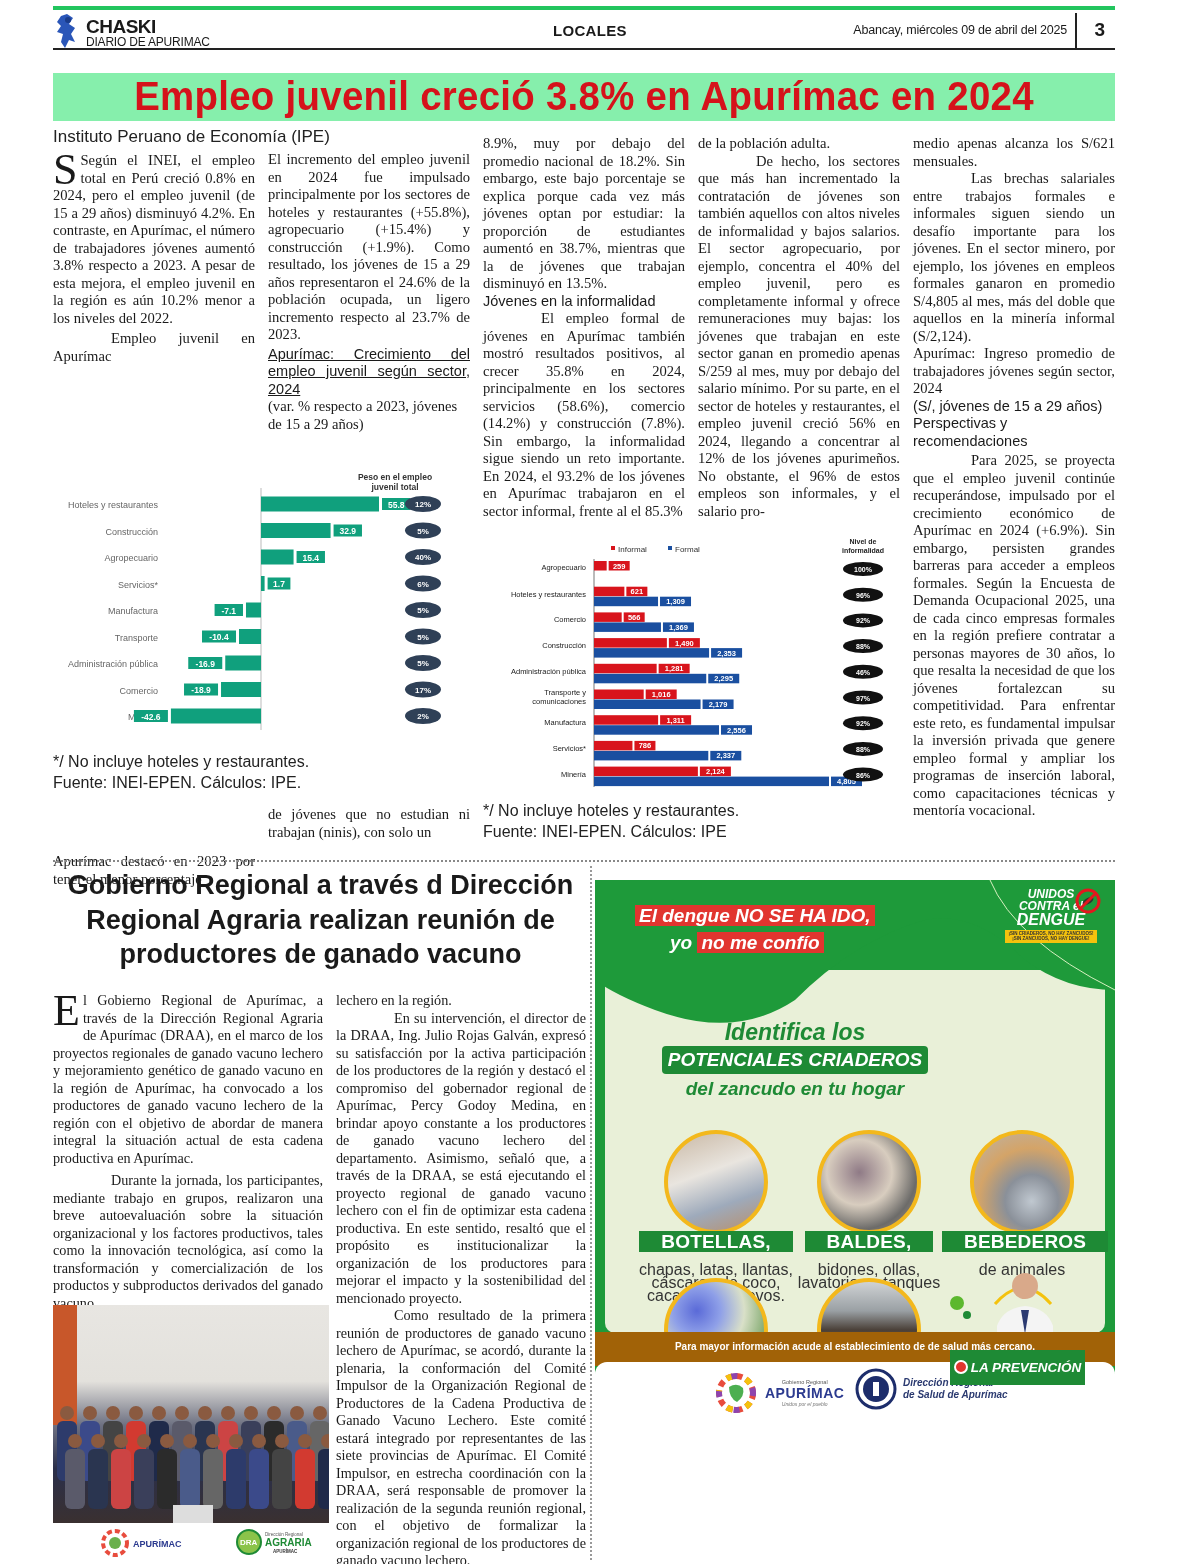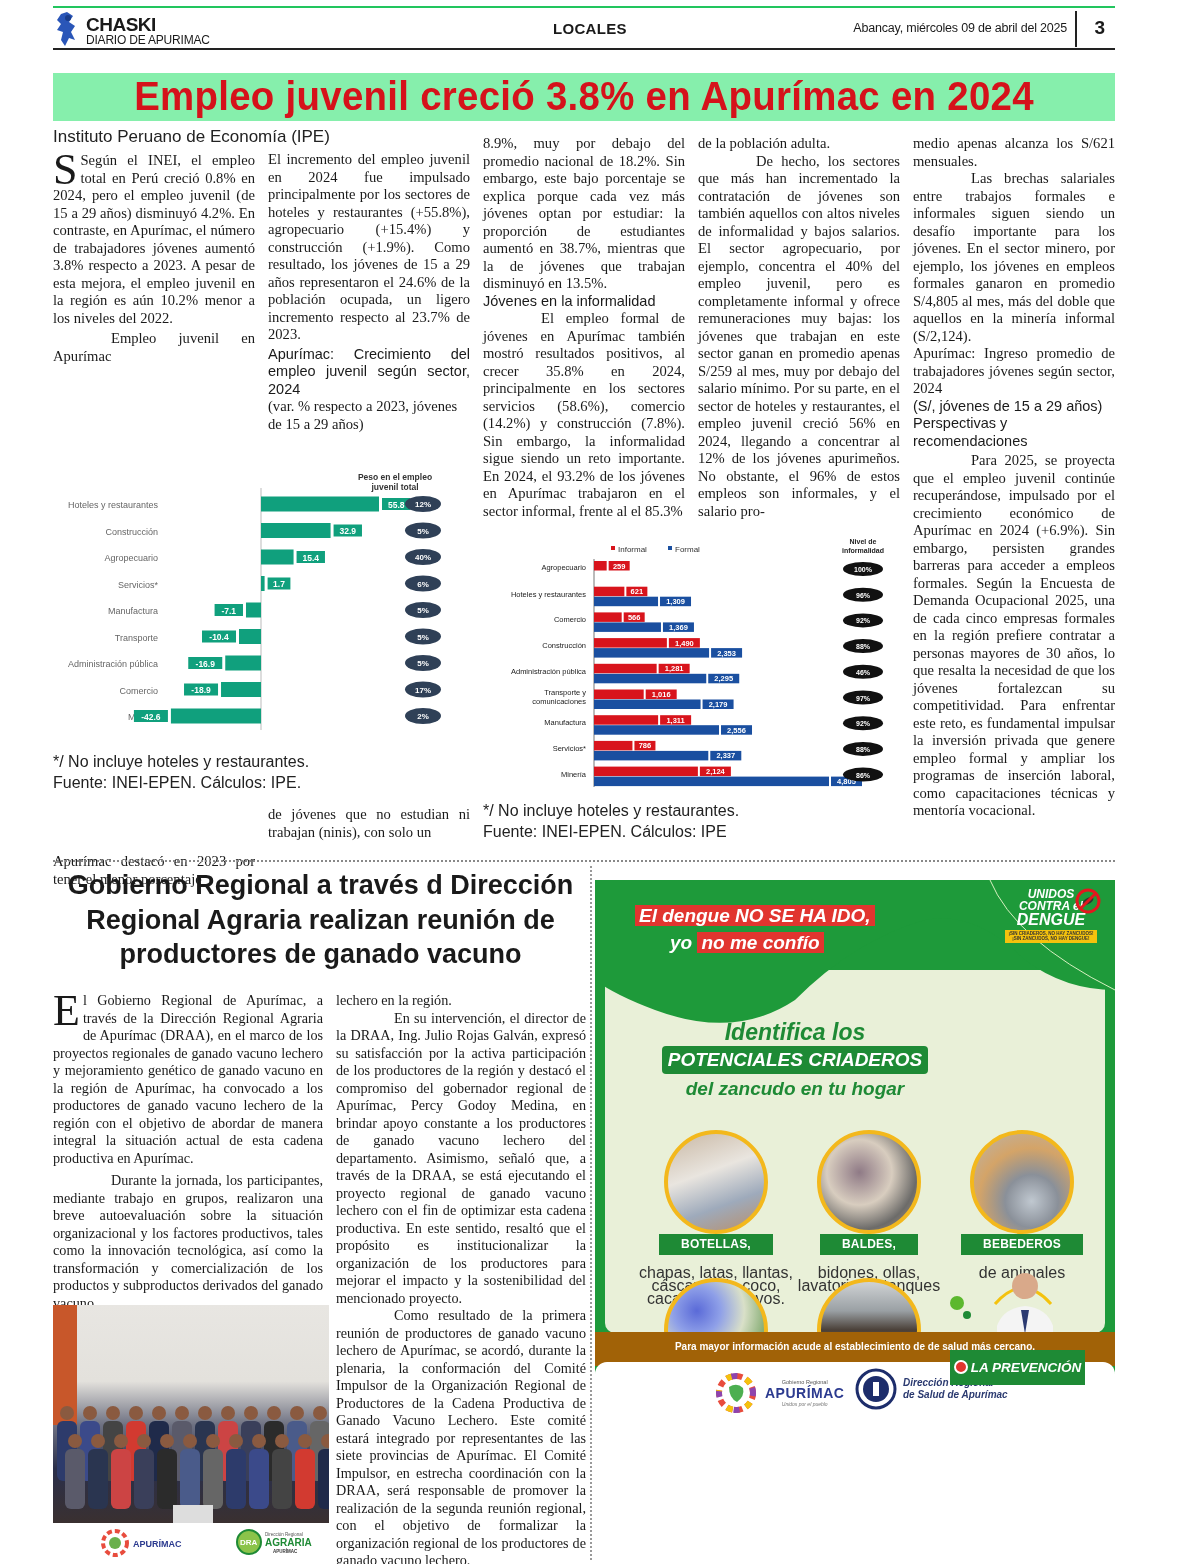--- a/index.html
+++ b/index.html
@@ -1,21 +1,21 @@
 <!DOCTYPE html>
 <html><head>
 <meta charset="utf-8">
 <style>
   * { box-sizing: border-box; margin: 0; padding: 0; }
   html, body { width: 1200px; height: 1564px; background: #ffffff; overflow: hidden; }
   body { position: relative; font-family: "Liberation Serif", serif; color: #1a1a1a; }
 
   
   .masthead { position: absolute; left: 53px; top: 6px; width: 1062px; height: 44px;
-    border-top: 2px solid #22c55e; border-bottom: 2px solid #222; }
+    border-top: 4px solid #22c55e; border-bottom: 2px solid #222; }
   .logo { position: absolute; left: 0; top: 2px; display: flex; align-items: center; }
   .logo-icon { width: 30px; height: 40px; }
   .logo-text { margin-left: 3px; font-family: "Liberation Sans", sans-serif; line-height: 1; }
   .logo-name { font-size: 19px; font-weight: bold; letter-spacing: -0.5px; }
   .logo-sub { font-size: 12px; letter-spacing: -0.2px; }
   .section-name { position: absolute; left: 500px; top: 12px; font-family: "Liberation Sans", sans-serif;
     font-size: 15px; font-weight: bold; letter-spacing: 0.3px; }
   .dateline { position: absolute; right: 48px; top: 13px; font-family: "Liberation Sans", sans-serif;
     font-size: 12.5px; letter-spacing: -0.2px; }
   .page-sep { position: absolute; right: 38px; top: 3px; width: 2px; height: 36px; background: #222; }
@@ -71,21 +71,21 @@
   .ad-unidos .u3 { font-size: 16px; }
   .ad-unidos .u4 { display: block; margin-top: 2px; background: #f4c20d; color: #333; font-size: 4.5px; padding: 2px 1px; font-style: normal; }
   .ad-title { position: absolute; left: 0; top: 138px; width: 400px; text-align: center; font-family: "Liberation Sans", sans-serif;
     font-weight: bold; font-style: italic; color: #1e8a35; line-height: 28px; }
   .ad-title .t1 { font-size: 23px; display: block; }
   .ad-title .t2 { display: inline-block; background: #1e8a35; color: #fff; font-size: 19px; padding: 0 6px; border-radius: 4px; line-height: 28px; }
   .ad-title .t3 { font-size: 19px; display: block; }
   .item { position: absolute; width: 160px; text-align: center; font-family: "Liberation Sans", sans-serif; }
   .circle { width: 104px; height: 104px; margin: 0 auto; border-radius: 50%; border: 4px solid #f3b81c; overflow: hidden; position: relative; }
   .item-label { display: inline-block; margin-top: -8px; position: relative; background: #1e8a35; color: #fff; font-weight: bold;
-    font-size: 12px; line-height: 21px; padding: 0 22px; letter-spacing: 0.2px; }
+    font-size: 19px; line-height: 21px; padding: 0 22px; letter-spacing: 0.2px; }
   .item-desc { font-size: 16px; line-height: 13px; color: #333; margin-top: 11px; }
   .prev-box { position: absolute; left: 345px; top: 470px; width: 155px; text-align: center; font-family: "Liberation Sans", sans-serif; }
   .prev-label { display: inline-block; background: #1e8a35; color: #fff; font-weight: bold; font-size: 13.5px; padding: 8px 4px; line-height: 19px; position: relative; z-index: 2; font-style: italic; }
   .prev-label .dot { display: inline-block; width: 14px; height: 14px; border-radius: 50%; background: #e1352f; border: 2px solid #fff; vertical-align: -2px; margin-right: 3px; }
   .prev-desc { background: #f4c20d; border-radius: 6px; margin-top: -4px; padding: 8px 4px 8px; font-size: 10.5px; line-height: 13px; color: #333; }
   .doctor { position: absolute; left: 388px; top: 384px; width: 80px; height: 92px; }
   .ad-footer { position: absolute; left: 0; top: 452px; width: 520px; height: 34px; background: #a16207; color: #fff;
     font-family: "Liberation Sans", sans-serif; font-weight: bold; font-size: 10px; line-height: 30px; text-align: center; }
   .ad-logos { position: absolute; left: 0; top: 482px; width: 520px; height: 202px; background: #fff; border-radius: 12px 12px 0 0; }
   .gob-logo { position: absolute; left: 120px; top: 10px; display: flex; align-items: center; }
@@ -123,21 +123,21 @@
 <div class="byline">Instituto Peruano de Economía (IPE)</div>
 
 <div class="col" style="left:53px; top:151px; width:202px;">
   <p><span class="drop">S</span></p>
   <p style="margin-top:1px;">Según el INEI, el empleo total en Perú creció 0.8% en 2024, pero el empleo juvenil (de 15 a 29 años) disminuyó 4.2%. En contraste, en Apurímac, el número de trabajadores jóvenes aumentó 3.8% respecto a 2023. A pesar de esta mejora, el empleo juvenil en la región es aún 10.2% menor a los niveles del 2022.</p>
   <p class="indent" style="margin-top:3px;">Empleo juvenil en Apurímac</p>
 </div>
 
 <div class="col" style="left:268px; top:151px; width:202px;">
   <p>El incremento del empleo juvenil en 2024 fue impulsado principalmente por los sectores de hoteles y restaurantes (+55.8%), agropecuario (+15.4%) y construcción (+1.9%). Como resultado, los jóvenes de 15 a 29 años representaron el 24.6% de la población ocupada, un ligero incremento respecto al 23.7% de 2023.</p>
-  <p class="sans-h" style="margin-top:2px; text-align:justify;">Apurímac: Crecimiento del empleo juvenil según sector, 2024</p>
+  <p class="sans-h" style="margin-top:2px; text-align:justify;text-decoration:underline;">Apurímac: Crecimiento del empleo juvenil según sector, 2024</p>
   <p style="text-align:left;">(var. % respecto a 2023, jóvenes de 15 a 29 años)</p>
 </div>
 
 <div class="col" style="left:483px; top:135px; width:202px;">
   <p>8.9%, muy por debajo del promedio nacional de 18.2%. Sin embargo, este bajo porcentaje se explica porque cada vez más jóvenes optan por estudiar: la proporción de estudiantes aumentó en 38.7%, mientras que la de jóvenes que trabajan disminuyó en 13.5%.</p>
   <p class="sans-h">Jóvenes en la informalidad</p>
   <p class="indent">El empleo formal de jóvenes en Apurímac también mostró resultados positivos, al crecer 35.8% en 2024, principalmente en los sectores servicios (58.6%), comercio (14.2%) y construcción (7.8%). Sin embargo, la informalidad sigue siendo un reto importante. En 2024, el 93.2% de los jóvenes en Apurímac trabajaron en el sector informal, frente al el 85.3%</p>
 </div>
 
 <div class="col" style="left:698px; top:135px; width:202px;">

